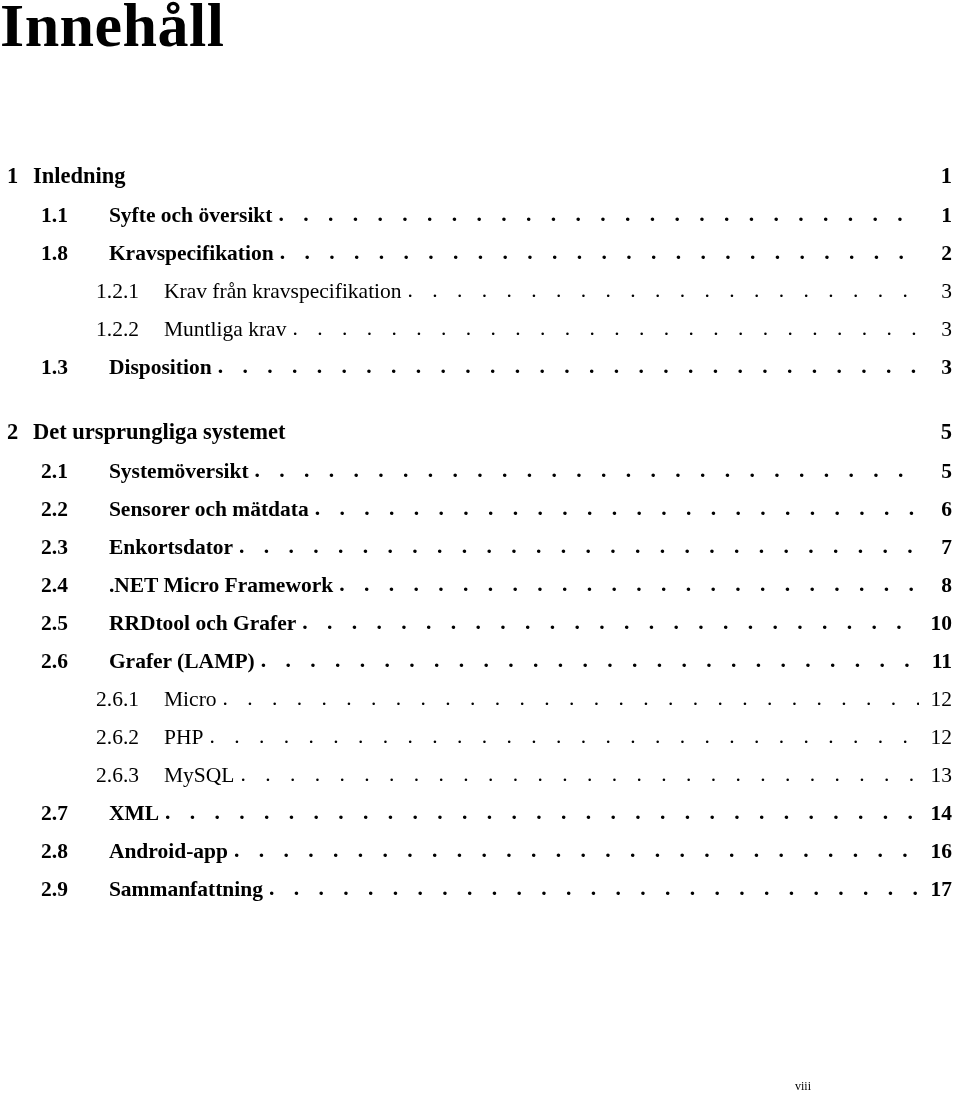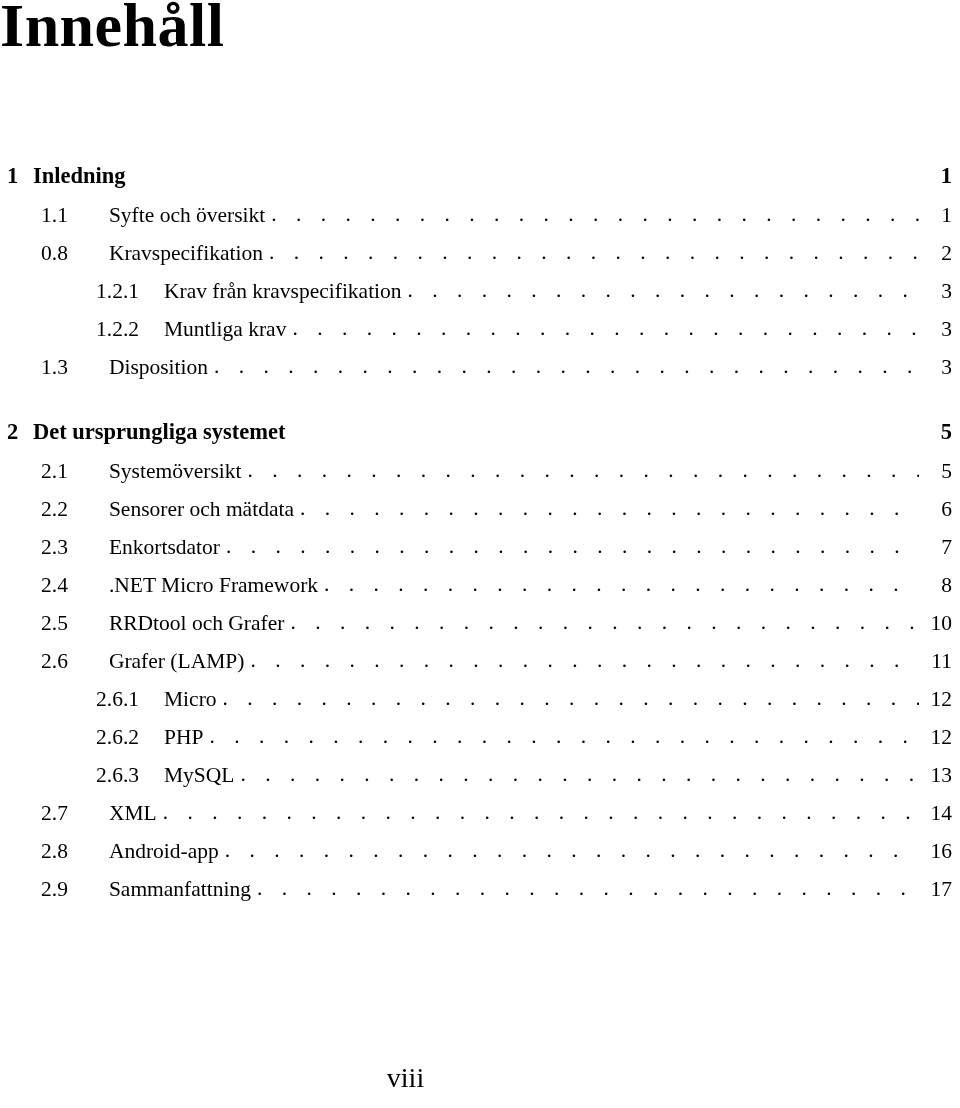--- a/index.html
+++ b/index.html
@@ -75,21 +75,21 @@
     padding-right: 8px;
   }
 
   
   .toc-row.chapter.spaced-above {
     margin-top: 26px;
   }
 
   
   .toc-row.section {
-    font-weight: normal;
+    font-weight: bold;
     font-size: 21.5px;
     justify-content: flex-end;
   }
   .toc-row.section .num {
     flex: 0 0 54px;
     padding-left: 41px;
     box-sizing: border-box;
     white-space: nowrap;
   }
   .toc-row.section .label {
@@ -142,22 +142,22 @@
     min-width: 26px;
     padding-right: 8px;
     font-size: 21.5px;
   }
 
   .folio {
     position: absolute;
     left: 0;
     right: 0;
     bottom: 14px;
-    text-align: center;
-    font-size: 28px;
+    text-align: right;
+    font-size: 12px;
     font-family: "Liberation Serif", "DejaVu Serif", serif;
   }
 </style>
 </head>
 <body>
 
 <div class="page">
 
   <div class="toc-title">Innehåll</div>
 
@@ -170,21 +170,21 @@
       </div>
       <div class="toc-row section">
         <span class="num">1.1</span>
         <span class="label">Syfte och översikt</span>
         <span class="leader">
           <span class="leader-dots">. . . . . . . . . . . . . . . . . . . . . . . . . . . . . . . . . . . . . . . . . . . . . . . . . . . . . . . . . . . . . . . . . . . . . .</span>
         </span>
         <span class="pageno">1</span>
       </div>
       <div class="toc-row section">
-        <span class="num">0.8</span>
+        <span class="num">1.8</span>
         <span class="label">Kravspecifikation</span>
         <span class="leader">
           <span class="leader-dots">. . . . . . . . . . . . . . . . . . . . . . . . . . . . . . . . . . . . . . . . . . . . . . . . . . . . . . . . . . . . . . . . . . . . . .</span>
         </span>
         <span class="pageno">2</span>
       </div>
       <div class="toc-row subsection">
         <span class="num">1.2.1</span>
         <span class="label">Krav från kravspecifikation</span>
         <span class="leader">

